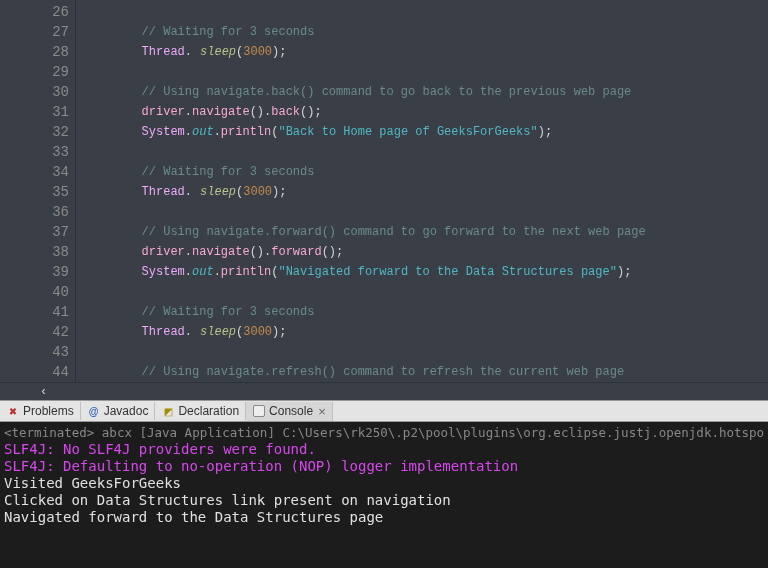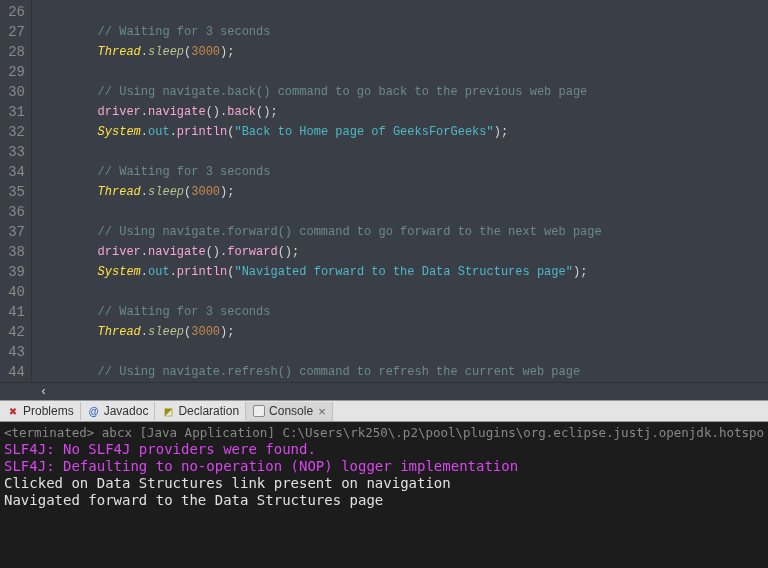--- a/index.html
+++ b/index.html
@@ -12,20 +12,21 @@
     height: 568px;
     overflow: hidden;
     display: flex;
     flex-direction: column;
   }
   .editor-area {
     display: flex;
     background: #3a3f47;
     height: 382px;
     overflow: hidden;
+    padding-left: 44px;
   }
   .gutter {
     background: #3a3f47;
     color: #8a8a8a;
     text-align: right;
     padding: 2px 6px 0 0;
     width: 32px;
     flex-shrink: 0;
     font-size: 14px;
     line-height: 20px;
@@ -33,23 +34,23 @@
   }
   .code {
     padding: 2px 0 0 8px;
     white-space: pre;
     line-height: 20px;
     font-size: 12px;
     overflow: hidden;
     flex: 1;
   }
   .c-comment { color: #6a8a8a; }
-  .c-type { color: #fde047; font-style: italic; }
-  .c-method { color: #b8c48a; font-style: italic; }
-  .c-field-ital { color: #4fb8c4; }
+  .c-type { color: #f0abfc; }
+  .c-method { color: #b8c48a; font-style: italic; margin-left: 8px; }
+  .c-field-ital { color: #4fb8c4; font-style: italic; }
   .c-obj { color: #f9a8d4; }
   .c-paren { color: #d4d4d4; }
   .c-num { color: #c68a4a; }
   .c-str { color: #4fb8c4; }
   .c-dot { color: #d4d4d4; }
 
   .hscroll {
     height: 18px;
     background: #3a3f47;
     border-top: 1px solid #2d3138;
@@ -170,16 +171,17 @@
     <span>Console</span>
     <span class="tab-close">×</span>
   </div>
 </div>
 
 <div class="console">
   <div class="term-line">&lt;terminated&gt; abcx [Java Application] C:\Users\rk250\.p2\pool\plugins\org.eclipse.justj.openjdk.hotspot.jre.full.win32</div>
   <div id="console-lines">
       <div class="err">SLF4J: No SLF4J providers were found.</div>
       <div class="err">SLF4J: Defaulting to no-operation (NOP) logger implementation</div>
+      <div class="out">Visited GeeksForGeeks</div>
       <div class="out">Clicked on Data Structures link present on navigation</div>
       <div class="out">Navigated forward to the Data Structures page</div>
     </div>
 </div>
 
 </body></html>

